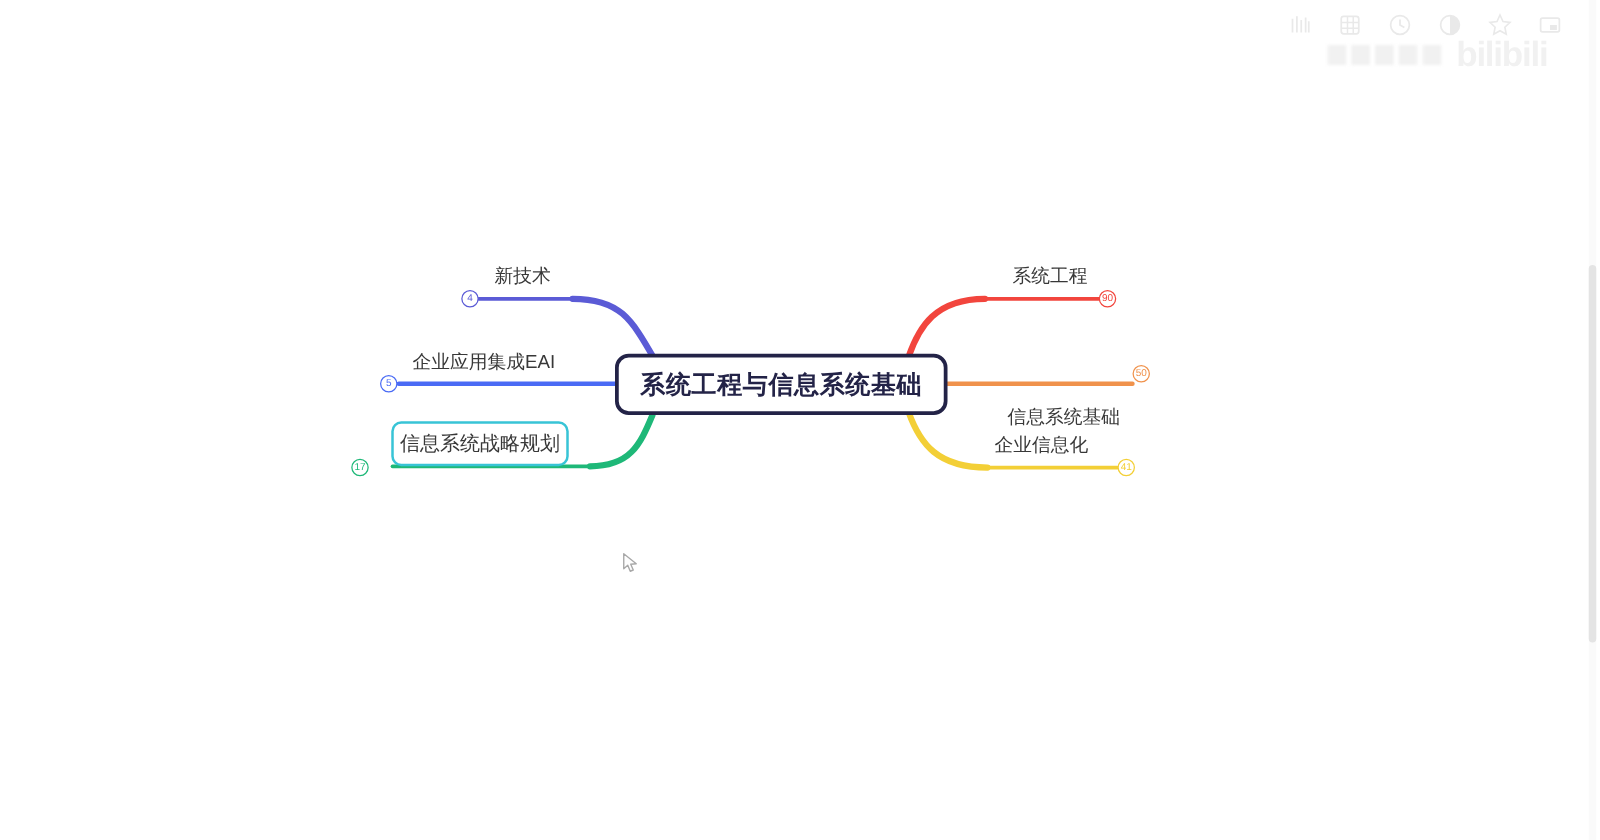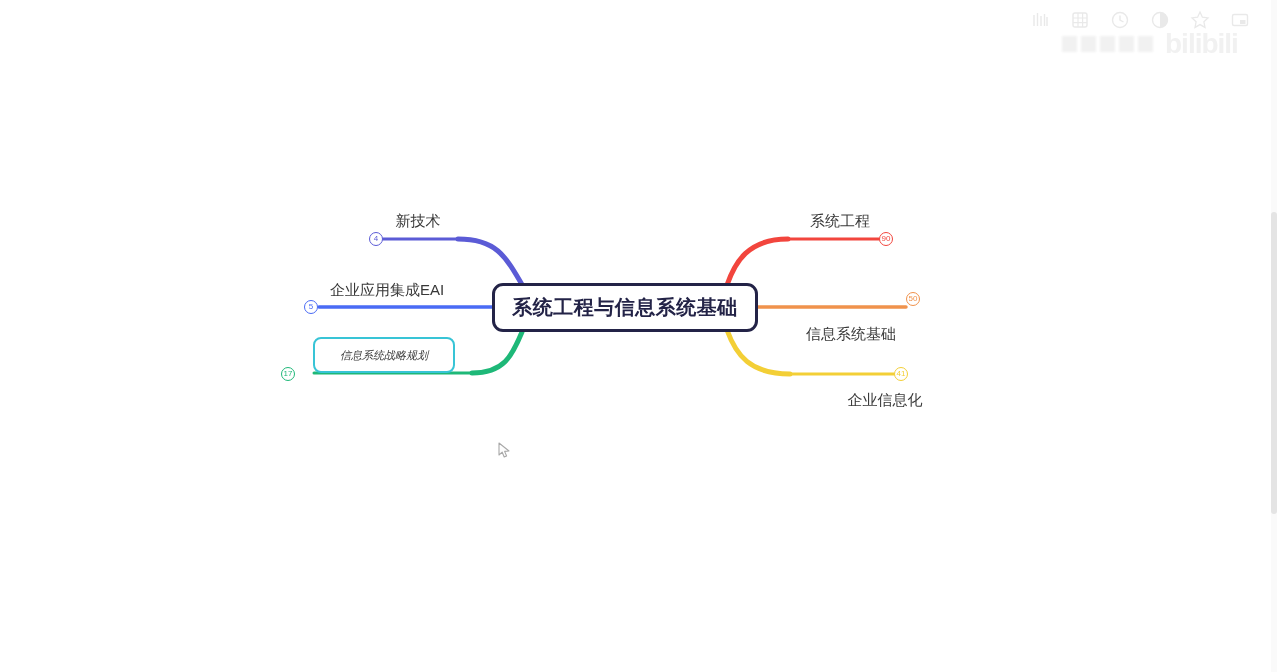--- a/index.html
+++ b/index.html
@@ -51,24 +51,23 @@
     position: absolute;
     left: 313px; top: 337px;
     width: 142px; height: 36px;
     box-sizing: border-box;
     background: #ffffff;
     border: 2px solid #38c4d6;
     border-radius: 8px;
     display: flex;
     align-items: center;
     justify-content: center;
-    font-size: 11px;
+    font-size: 16px;
     color: #383838;
     white-space: nowrap;
-    font-style: italic;
   }
   .badge {
     position: absolute;
     width: 14px; height: 14px;
     box-sizing: border-box;
     transform: translate(-50%, -50%);
     background: #ffffff;
     border: 1.5px solid #999;
     border-radius: 50%;
     display: flex;
@@ -153,21 +152,21 @@
   <div class="root-node" style="border-color: rgb(35, 35, 71); color: rgb(35, 35, 71);">系统工程与信息系统基础</div>
 
   <div class="branch-label" style="left:418px; top:221px;">新技术</div>
   <div class="branch-label" style="left:387px; top:290px;text-align:center;">企业应用集成EAI</div>
   <div class="selected-node" style="border-color: rgb(56, 196, 214);">
     <span>信息系统战略规划</span>
   </div>
 
   <div class="branch-label" style="left:840px; top:221px;">系统工程</div>
   <div class="branch-label" style="left:851px; top:290px;margin-top:44px;">信息系统基础</div>
-  <div class="branch-label" style="left:885px; top:356px;margin-top:44px;">企业信息化</div>
+  <div class="branch-label" style="left:833px; top:356px;">企业信息化</div>
 
   <div class="badge" style="left: 376px; top: 239px; border-color: rgb(91, 91, 214); color: rgb(91, 91, 214);">4</div>
   <div class="badge" style="left: 311px; top: 307px; border-color: rgb(74, 107, 245); color: rgb(74, 107, 245);">5</div>
   <div class="badge" style="left: 288px; top: 374px; border-color: rgb(30, 184, 120); color: rgb(30, 184, 120);">17</div>
   <div class="badge" style="left: 886px; top: 239px; border-color: rgb(242, 69, 61); color: rgb(242, 69, 61);">90</div>
   <div class="badge" style="left: 913px; top: 299px; border-color: rgb(240, 146, 76); color: rgb(240, 146, 76);">50</div>
   <div class="badge" style="left: 901px; top: 374px; border-color: rgb(243, 207, 54); color: rgb(243, 207, 54);">41</div>
 
   <div class="overlay-icons">
     <svg width="20" height="20" viewBox="0 0 20 20">

